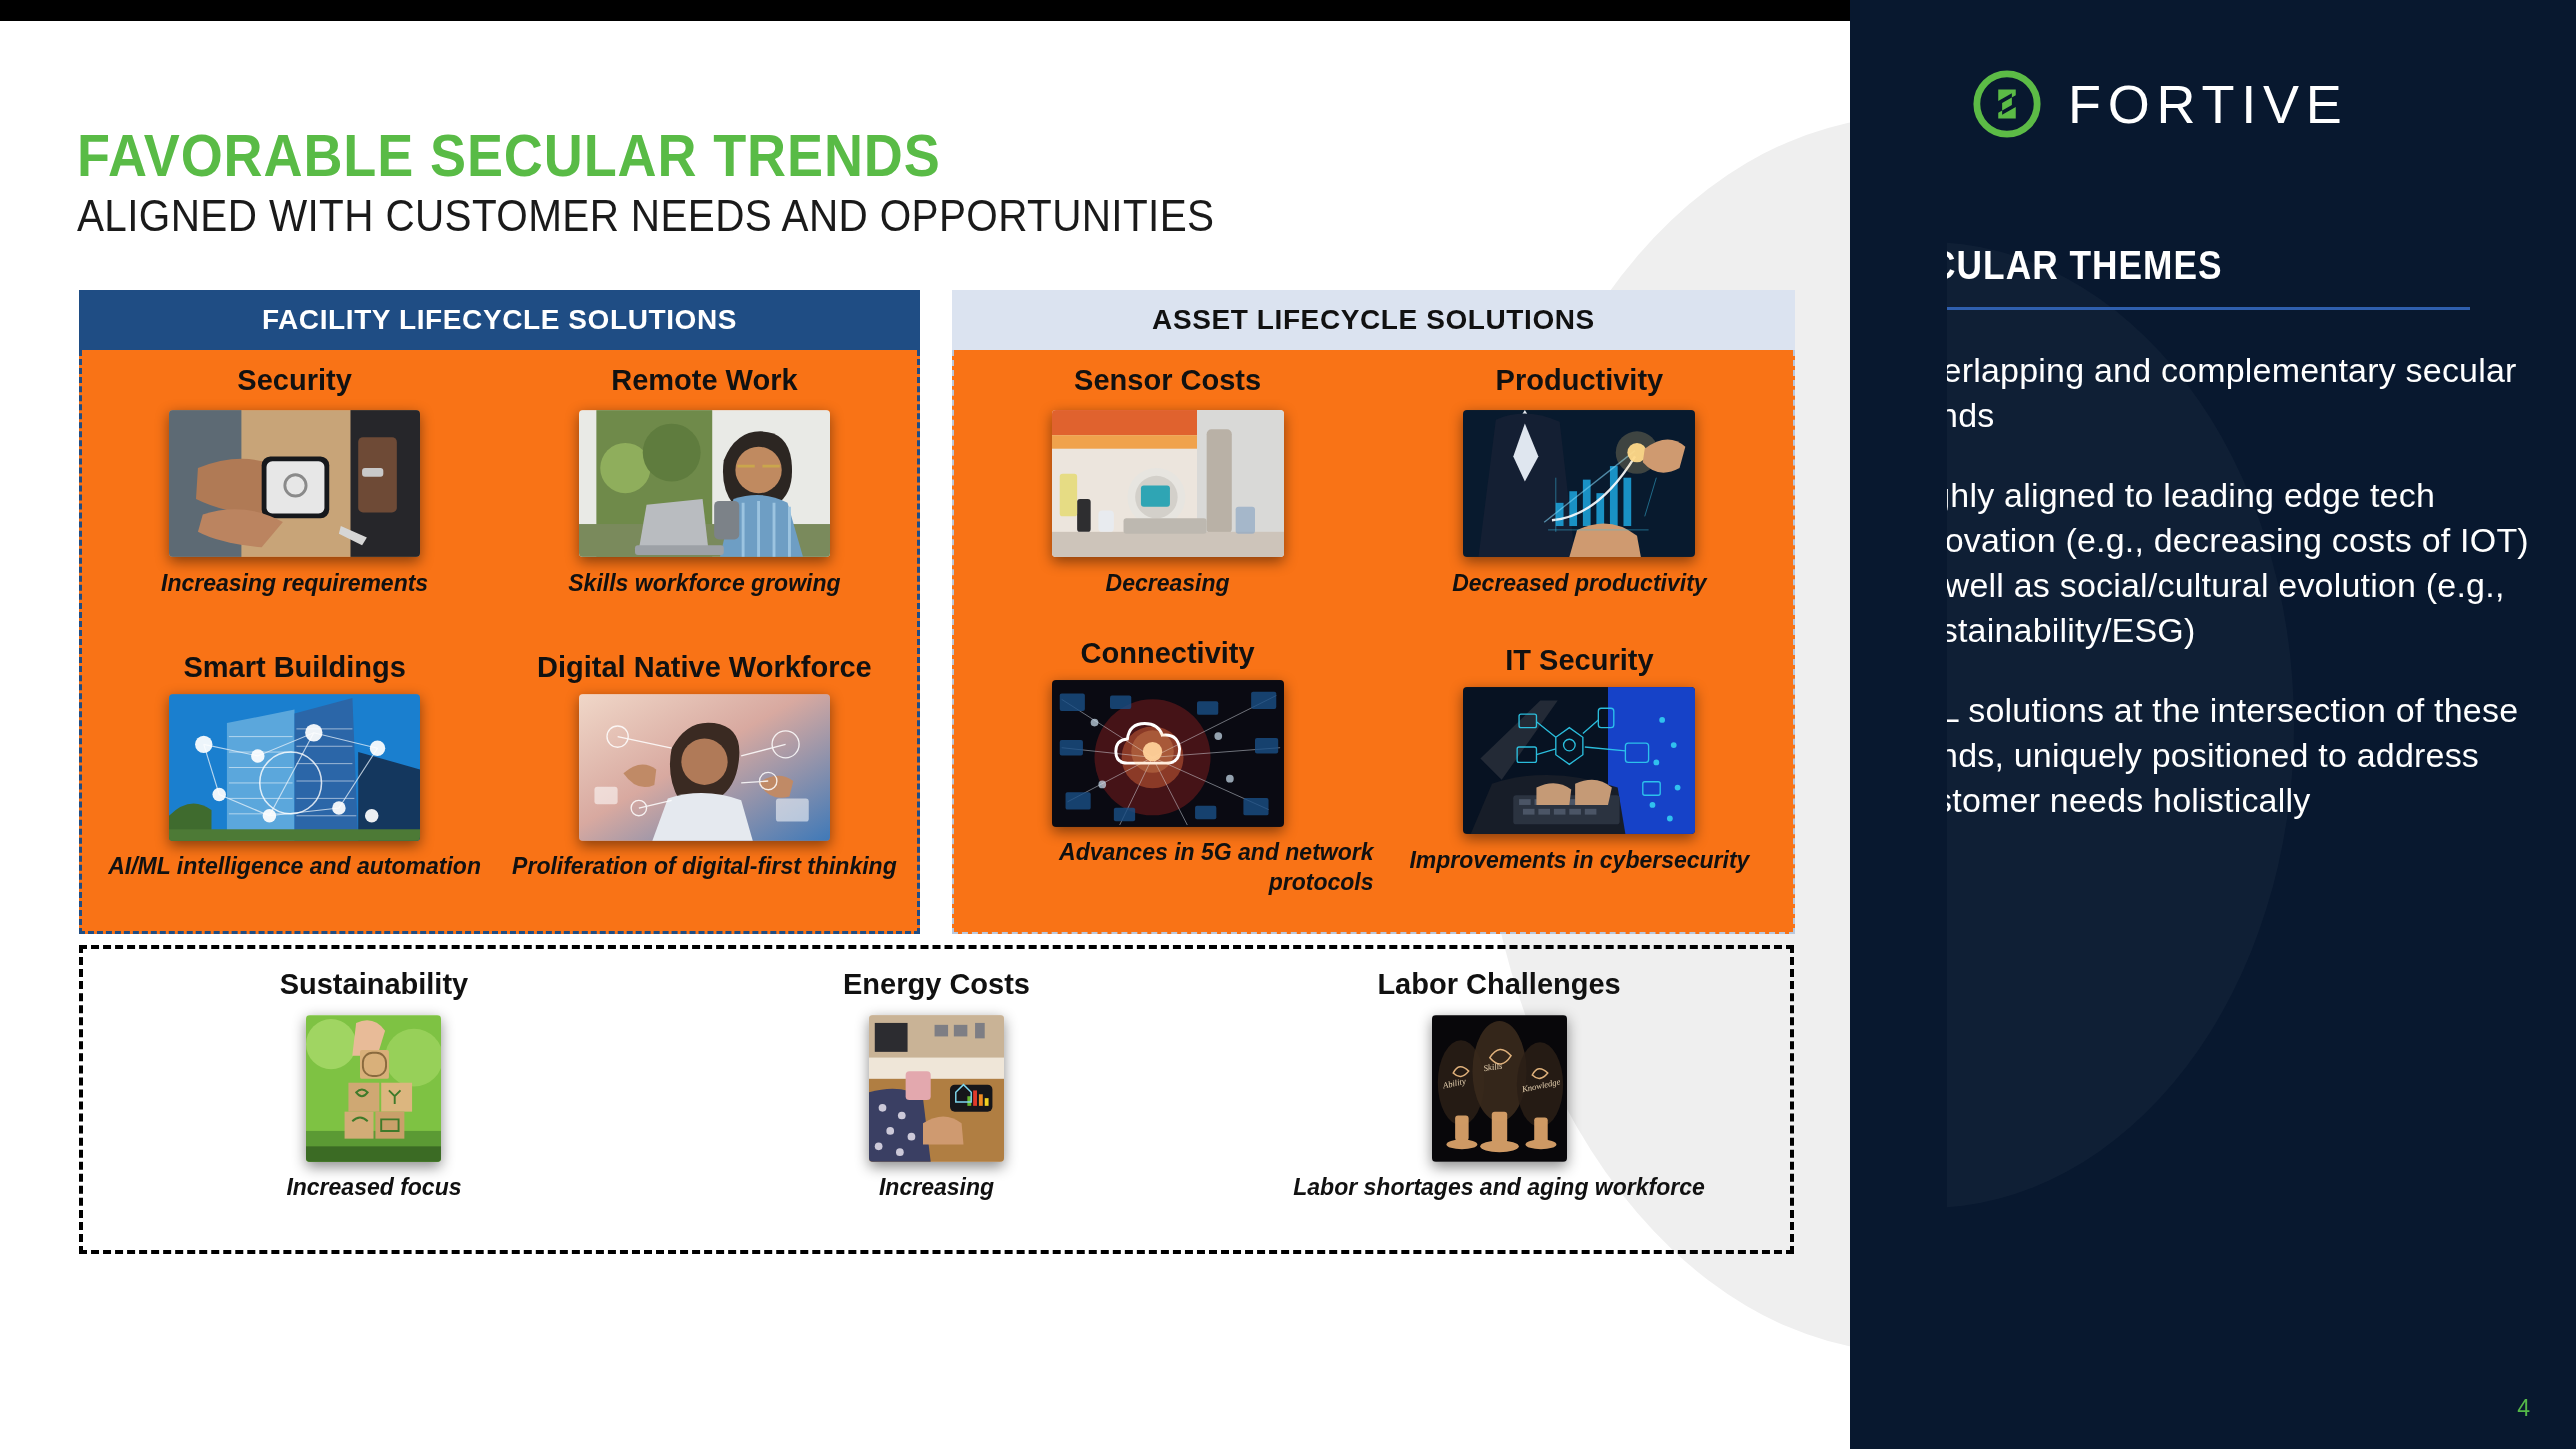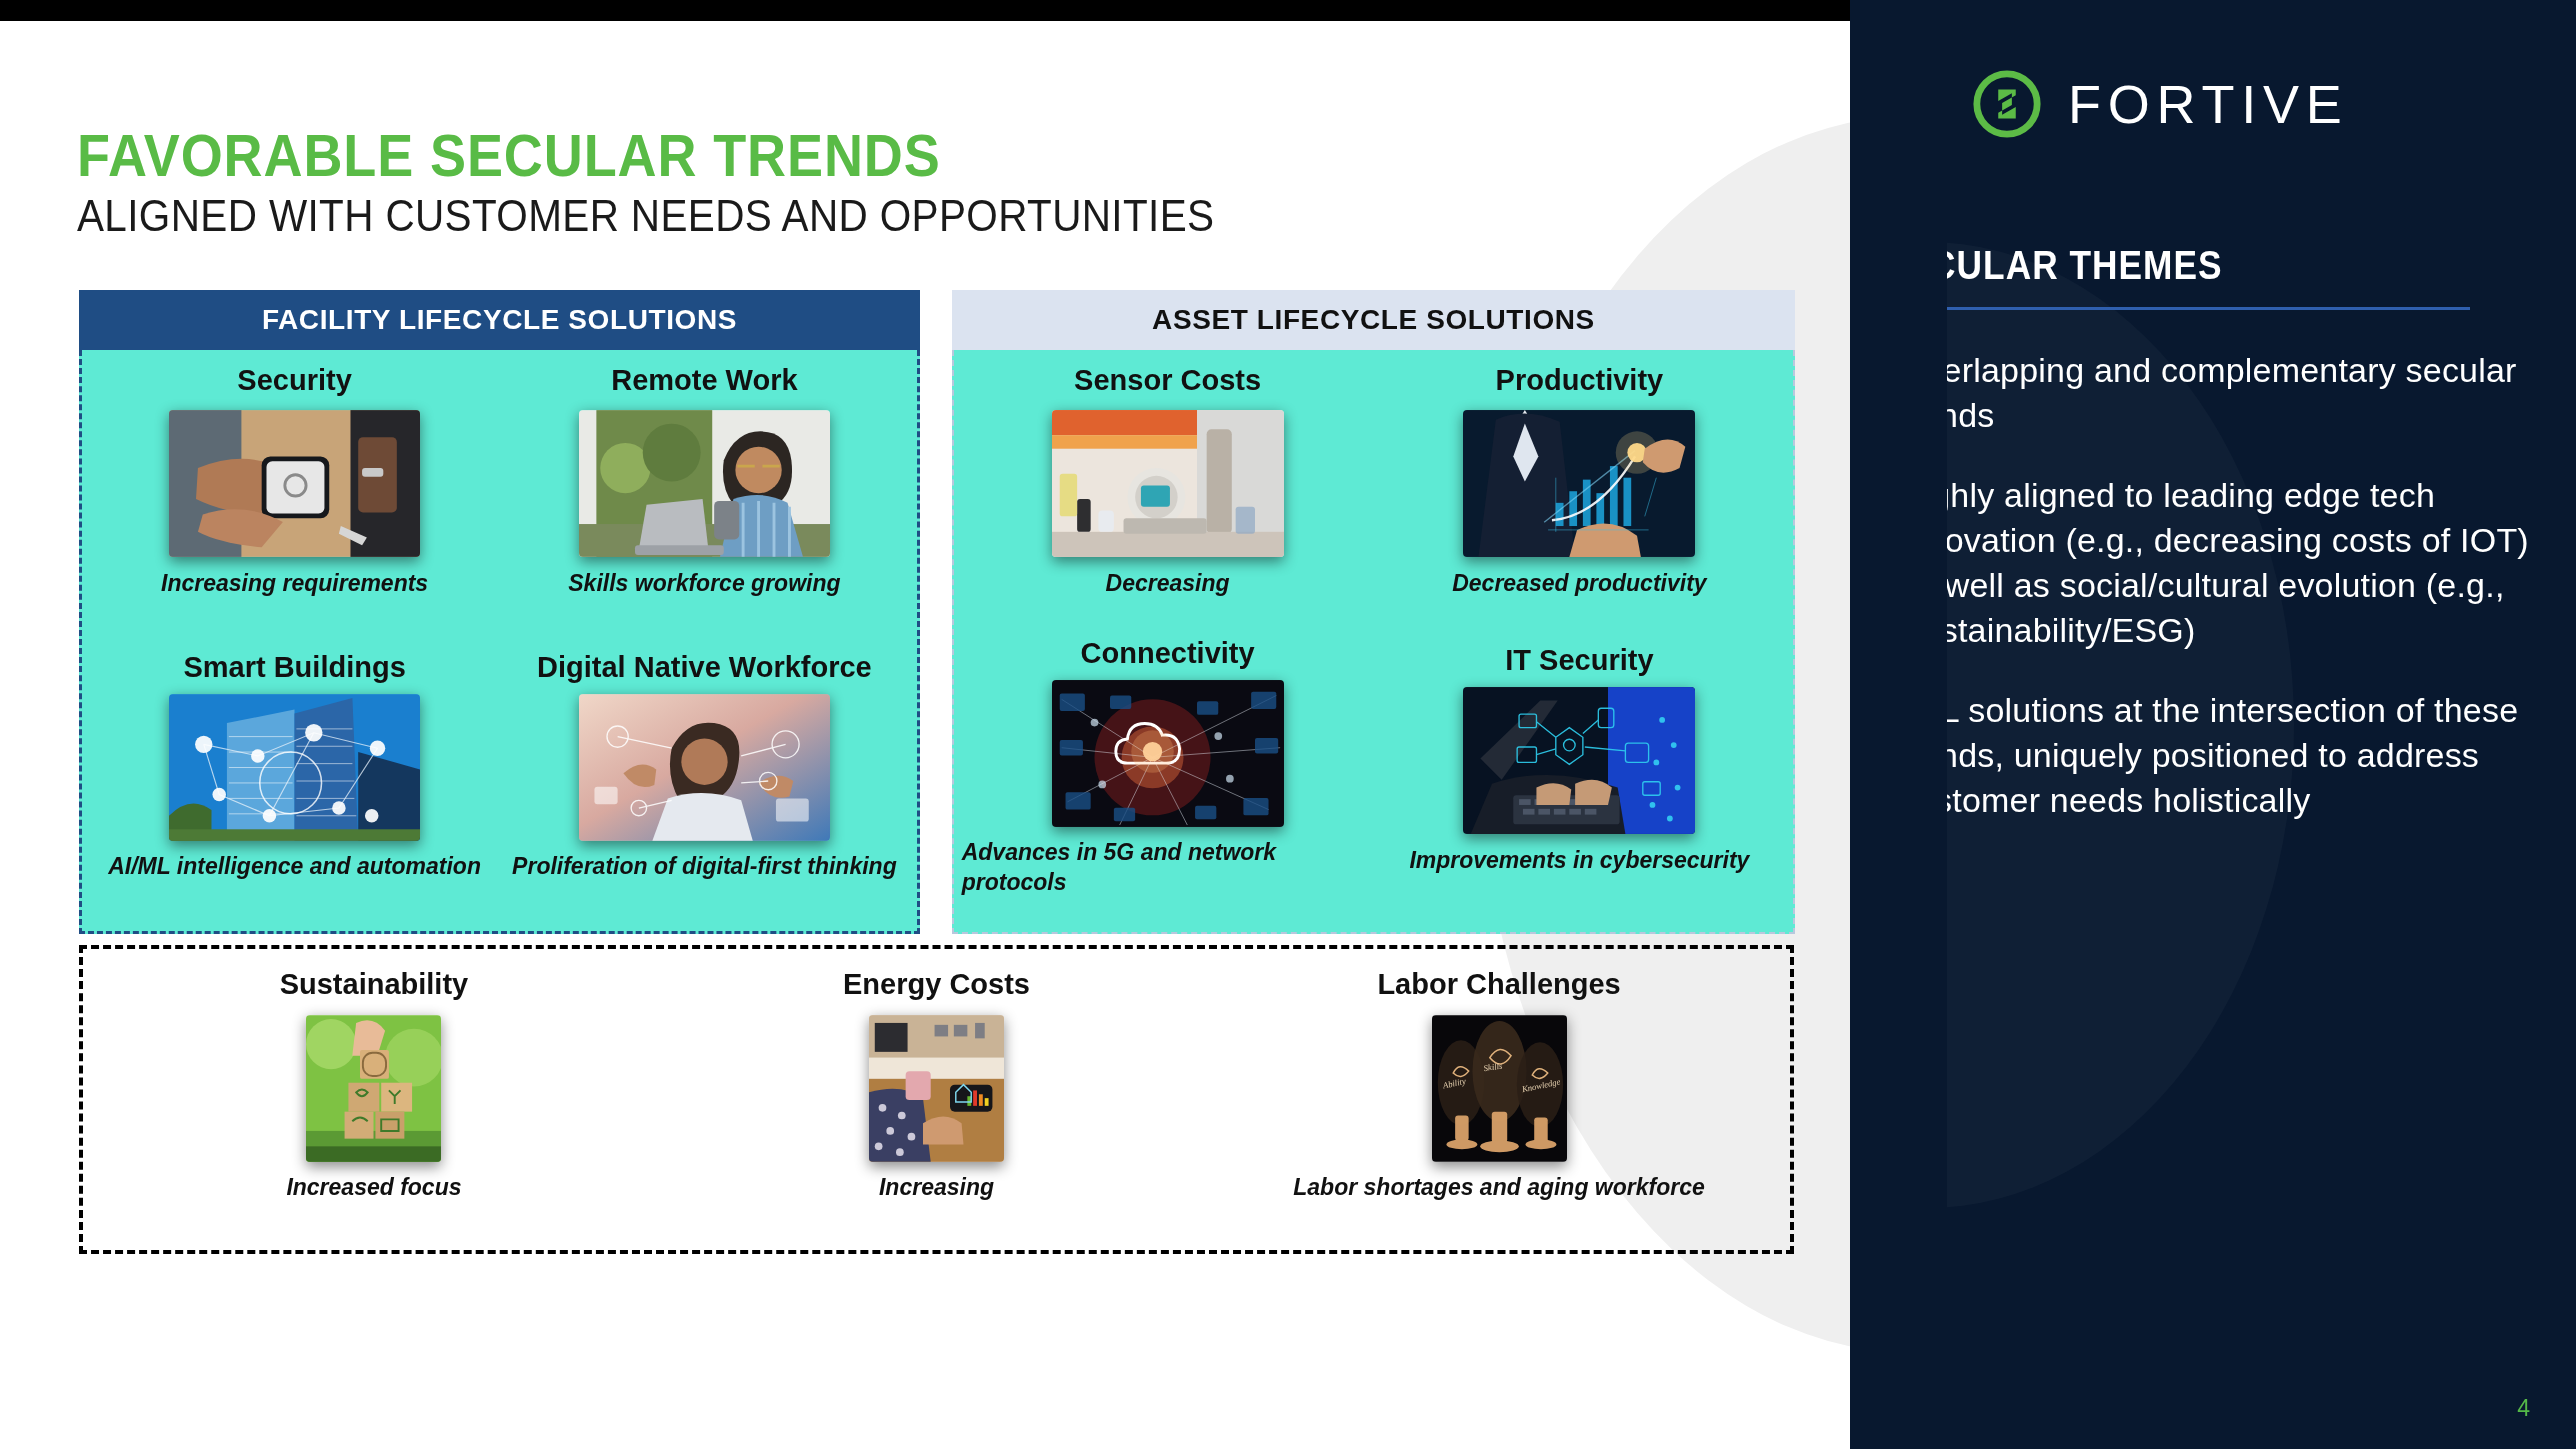--- a/index.html
+++ b/index.html
@@ -84,21 +84,21 @@
 
   
   .panel { position: absolute; }
   .panel-header {
     height: 60px; display: flex; align-items: center; justify-content: center;
     font-size: 28px; font-weight: bold; letter-spacing: 0.6px;
   }
   .panel-header.dark { background: #1f4d84; color: #ffffff; }
   .panel-header.light { background: #dbe3f0; color: #111111; }
   .panel-body {
-    background: #5eead4;
+    background: #f97316;
     display: grid; grid-template-columns: 1fr 1fr;
     padding: 13.5px 7.7px 9.7px 7.7px;
   }
   .panel-body.dark-border {
     border-left: 3.9px dashed #1f4d84;
     border-right: 3.9px dashed #1f4d84;
     border-bottom: 3.9px dashed #1f4d84;
   }
   .panel-body.light-border {
     border-left: 2.9px dashed #b9c8dd;
@@ -107,21 +107,21 @@
   }
 
   .cell { display: flex; flex-direction: column; align-items: center; }
   .cell-title {
     font-size: 29px; font-weight: bold; color: #111111;
     margin-bottom: 13.5px; text-align: center;
   }
   .cell-title.nudge { margin-top: 13.5px; margin-bottom: 9.7px; }
   .cell-caption {
     font-size: 23px; font-weight: bold; font-style: italic; color: #111111;
-    text-align: left; line-height: 1.28; margin-top: 11.6px;
+    text-align: right; line-height: 1.28; margin-top: 11.6px;
   }
 
   .thumb {
     border-radius: 3.9px; overflow: hidden; position: relative;
     box-shadow: 0 4.8px 13.5px rgba(0,0,0,0.45);
   }
 
   
   .bottom-box {
     position: absolute; left: 79px; top: 945px; width: 1715px; height: 309px;

